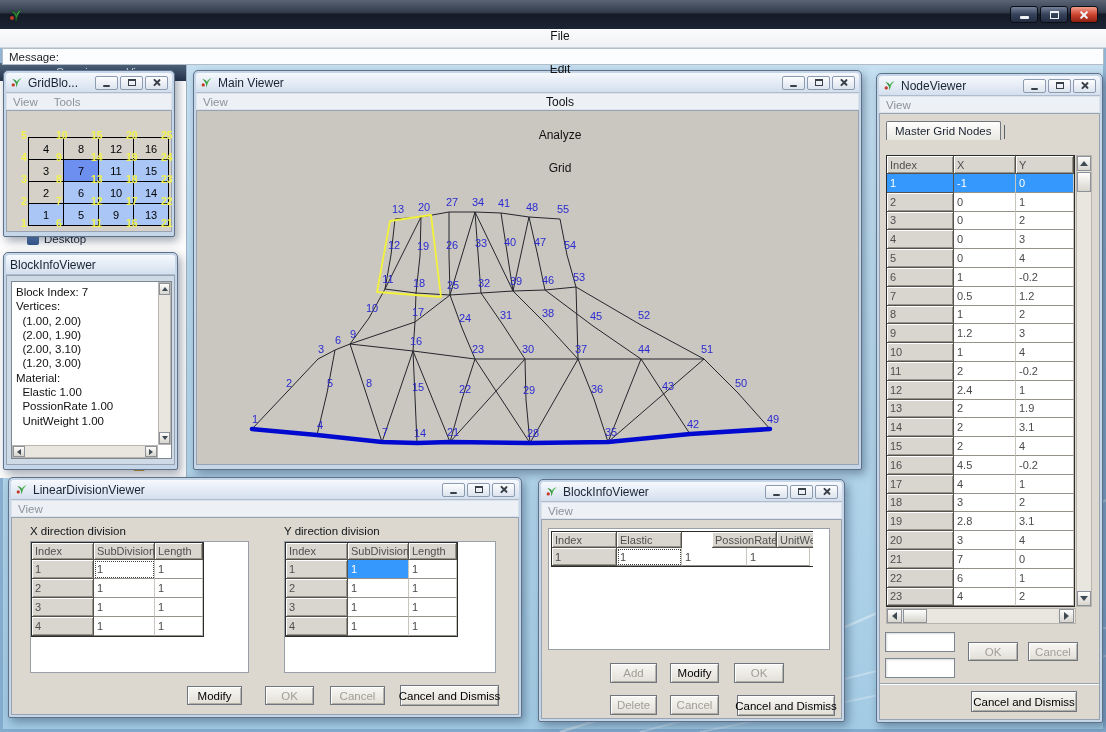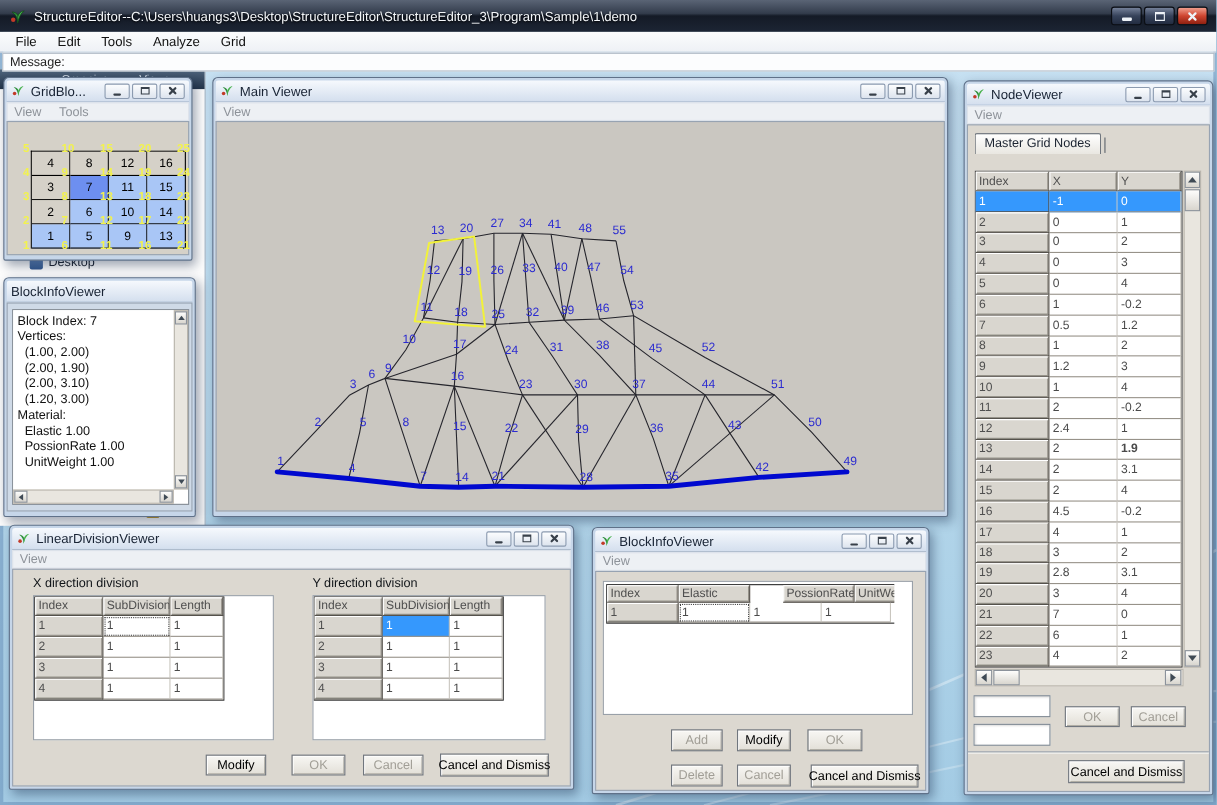--- a/index.html
+++ b/index.html
@@ -27,21 +27,21 @@
     background:linear-gradient(#7c8violet,#39455a);background:linear-gradient(#76829a,#36425a 50%,#222c40);}
   .tbtn.close{background:linear-gradient(#f2a08f,#ce4530 50%,#8e2010);}
   .wg-min{width:9px;height:3px;background:#38404a;border-radius:1px;margin-top:6px;}
   .wg-max{width:9px;height:8px;border:1px solid #38404a;border-top:2px solid #38404a;}
   .wg-x{position:relative;width:10px;height:10px;}
   .wg-x::before,.wg-x::after{content:"";position:absolute;left:4px;top:0;width:2px;height:10px;background:#38404a;border-radius:1px;}
   .wg-x::before{transform:rotate(45deg);} .wg-x::after{transform:rotate(-45deg);}
   .lite .wg-min,.lite .wg-x::before,.lite .wg-x::after{background:#eef2f7;}
   .lite .wg-max{border-color:#eef2f7;}
   #menubar{position:absolute;left:0;top:29px;width:1106px;height:19px;z-index:5;background:linear-gradient(#fbfcfd,#eef1f5);
-    border-bottom:1px solid #cdd4dc;display:flex;align-items:center;gap:19px;padding:0 0 0 14px;font-size:12px;color:#111;}
+    border-bottom:1px solid #cdd4dc;display:flex;align-items:center;gap:19px;padding:0 0 0 14px;font-size:12px;color:#111;flex-direction:column;}
   #menubar span{cursor:default;}
   #messagebar{position:absolute;left:2px;top:48px;width:1102px;height:17px;z-index:5;background:#fcfdfe;
     border:1px solid #b3bdc8;font-size:11.5px;color:#222;display:flex;align-items:center;padding-left:6px;}
   
   .win{position:absolute;z-index:2;background:#c6d6e9;border:1px solid #5f7189;border-radius:5px 5px 2px 2px;
     padding:2px;box-shadow:3px 4px 10px rgba(10,30,60,.38);}
   .wtitle{height:20px;border-radius:3px 3px 0 0;background:linear-gradient(#f6f9fd,#d4dfee);
     display:flex;align-items:center;gap:5px;padding:0 4px;border-bottom:1px solid #aebccd;}
   .wtitle .t-text{font-size:12px;color:#182334;white-space:nowrap;overflow:hidden;}
   .wbtns{margin-left:auto;display:flex;gap:2px;}
@@ -126,21 +126,20 @@
       <span>stone</span>
     </div>
   </div>
 
   <div id="titlebar">
     <svg class="plant" width="16" height="16" viewBox="0 0 16 16">
       <path d="M8 14 C8 9 6 6 3 4 C7 4 9 7 9 10 Z" fill="#2e8f3a" stroke="#134d1c" stroke-width=".7"></path>
       <path d="M8 14 C9 9 11 5 14 3 C11 3 8 6 8 10 Z" fill="#49b24e" stroke="#134d1c" stroke-width=".7"></path>
       <circle cx="4" cy="11" r="2" fill="#c23a28"></circle>
     </svg>
-    <span class="t-text">StructureEditor--C:\Users\huangs3\Desktop\StructureEditor\StructureEditor_3\Program\Sample\1\demo</span>
     <div id="title-buttons">
       <div class="tbtn lite">
           <span class="wg-min"></span>
         </div>
       <div class="tbtn lite">
           <span class="wg-max"></span>
         </div>
       <div class="tbtn close lite">
           <span class="wg-x"></span>
         </div>
@@ -451,21 +450,21 @@
               <div class="t-cell t-first" style="width: 67px;">11</div>
               <div class="t-cell" style="width: 62px;">2</div>
               <div class="t-cell" style="width: 58px;">-0.2</div>
             </div><div class="t-row" style="height: 18.8px;">
               <div class="t-cell t-first" style="width: 67px;">12</div>
               <div class="t-cell" style="width: 62px;">2.4</div>
               <div class="t-cell" style="width: 58px;">1</div>
             </div><div class="t-row" style="height: 18.8px;">
               <div class="t-cell t-first" style="width: 67px;">13</div>
               <div class="t-cell" style="width: 62px;">2</div>
-              <div class="t-cell" style="width: 58px; font-weight: bold;">1.9</div>
+              <div class="t-cell" style="width: 58px;">1.9</div>
             </div><div class="t-row" style="height: 18.8px;">
               <div class="t-cell t-first" style="width: 67px;">14</div>
               <div class="t-cell" style="width: 62px;">2</div>
               <div class="t-cell" style="width: 58px;">3.1</div>
             </div><div class="t-row" style="height: 18.8px;">
               <div class="t-cell t-first" style="width: 67px;">15</div>
               <div class="t-cell" style="width: 62px;">2</div>
               <div class="t-cell" style="width: 58px;">4</div>
             </div><div class="t-row" style="height: 18.8px;">
               <div class="t-cell t-first" style="width: 67px;">16</div>

